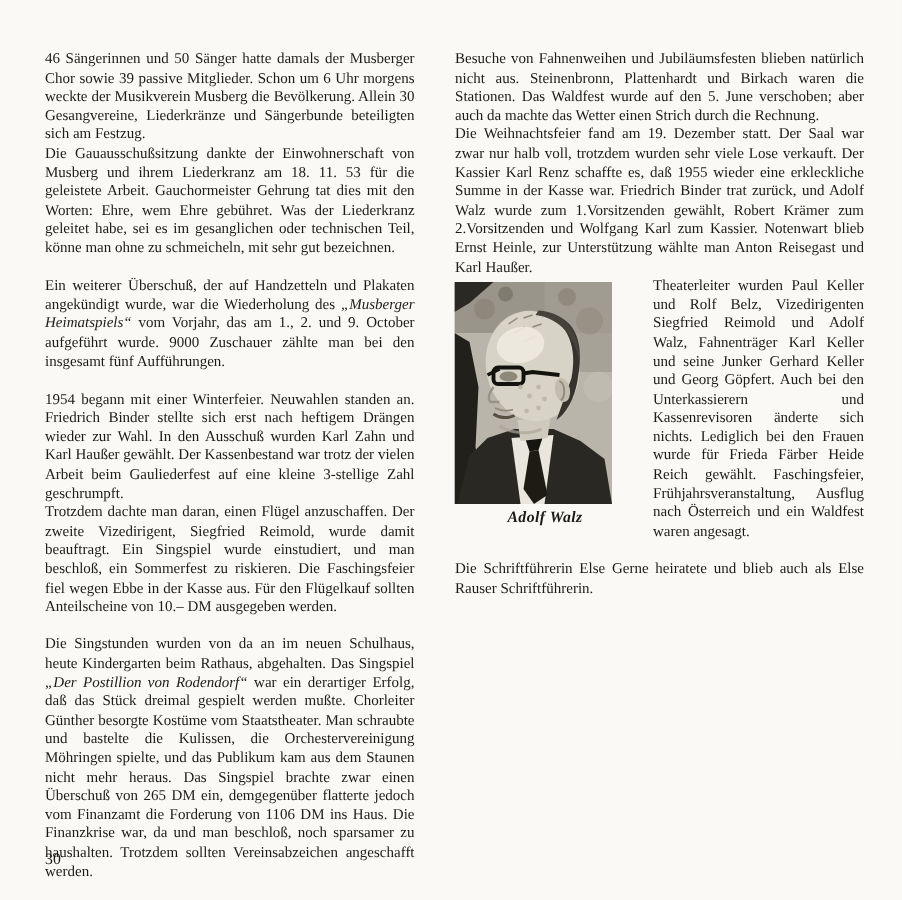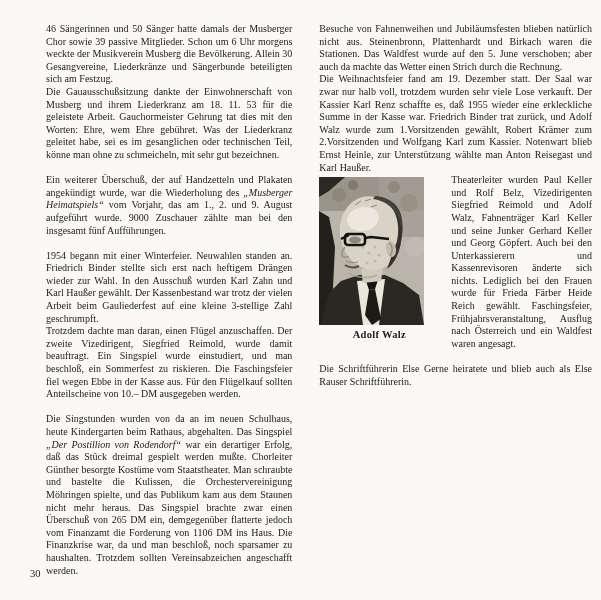--- a/index.html
+++ b/index.html
@@ -11,41 +11,41 @@
     overflow:hidden;
     hyphens:auto;
   }
   .page{
     position:relative;
     width:601px;height:600px;
     background:#faf9f5;
   }
   .columns{
     position:absolute;
-    left:30px;top:23px;
+    left:30px;top:34px;
     width:546px;
     display:flex;
     gap:27px;
-    margin-left:16px;
   }
   .col{
     font-size:10px;
     line-height:12.6px;
     text-align:justify;
   }
   .col.left{width:253px;}
   .col.right{width:280px;}
   .para{margin:0;}
   .para.gap{margin-top:12.6px;}
   em{font-style:italic;}
   figure.photo{
     float:left;
     width:120px;
     margin:3px 12px 0 0;
     padding:0;
+    font-style:italic;
   }
   figure.photo svg{display:block;width:105px;height:148px;}
   figcaption{
     text-align:center;
     font-weight:bold;
     font-size:10.5px;
     margin-top:4px;
     letter-spacing:.3px;
   }
   .after-photo{clear:both;padding-top:13px;}
@@ -58,21 +58,21 @@
 </head>
 <body>
 
 <div class="page">
   <div class="columns">
 
     <div class="col left">
       <div>
           <p class="para"><span>46 Sängerinnen und 50 Sänger hatte damals der Musberger Chor sowie 39 passive Mitglieder. Schon um 6 Uhr morgens weckte der Musikverein Musberg die Bevölkerung. Allein 30 Gesangvereine, Liederkränze und Sängerbunde beteiligten sich am Festzug.</span></p>
           <p class="para"><span>Die Gauausschußsitzung dankte der Einwohnerschaft von Musberg und ihrem Liederkranz am 18. 11. 53 für die geleistete Arbeit. Gauchormeister Gehrung tat dies mit den Worten: Ehre, wem Ehre gebühret. Was der Liederkranz geleitet habe, sei es im gesanglichen oder technischen Teil, könne man ohne zu schmeicheln, mit sehr gut bezeichnen.</span></p>
-          <p class="para gap"><span>Ein weiterer Überschuß, der auf Handzetteln und Plakaten angekündigt wurde, war die Wiederholung des </span><em>„Musberger Heimatspiels“</em><span> vom Vorjahr, das am 1., 2. und 9. August aufgeführt wurde. 9000 Zuschauer zählte man bei den insgesamt fünf Aufführungen.</span></p>
+          <p class="para gap"><span>Ein weiterer Überschuß, der auf Handzetteln und Plakaten angekündigt wurde, war die Wiederholung des </span><em>„Musberger Heimatspiels“</em><span> vom Vorjahr, das am 1., 2. und 9. October aufgeführt wurde. 9000 Zuschauer zählte man bei den insgesamt fünf Aufführungen.</span></p>
           <p class="para gap"><span>1954 begann mit einer Winterfeier. Neuwahlen standen an. Friedrich Binder stellte sich erst nach heftigem Drängen wieder zur Wahl. In den Ausschuß wurden Karl Zahn und Karl Haußer gewählt. Der Kassenbestand war trotz der vielen Arbeit beim Gauliederfest auf eine kleine 3-stellige Zahl geschrumpft.</span></p>
           <p class="para"><span>Trotzdem dachte man daran, einen Flügel anzuschaffen. Der zweite Vizedirigent, Siegfried Reimold, wurde damit beauftragt. Ein Singspiel wurde einstudiert, und man beschloß, ein Sommerfest zu riskieren. Die Faschingsfeier fiel wegen Ebbe in der Kasse aus. Für den Flügelkauf sollten Anteilscheine von 10.– DM ausgegeben werden.</span></p>
           <p class="para gap"><span>Die Singstunden wurden von da an im neuen Schulhaus, heute Kindergarten beim Rathaus, abgehalten. Das Singspiel </span><em>„Der Postillion von Rodendorf“</em><span> war ein derartiger Erfolg, daß das Stück dreimal gespielt werden mußte. Chorleiter Günther besorgte Kostüme vom Staatstheater. Man schraubte und bastelte die Kulissen, die Orchestervereinigung Möhringen spielte, und das Publikum kam aus dem Staunen nicht mehr heraus. Das Singspiel brachte zwar einen Überschuß von 265 DM ein, demgegenüber flatterte jedoch vom Finanzamt die Forderung von 1106 DM ins Haus. Die Finanzkrise war, da und man beschloß, noch sparsamer zu haushalten. Trotzdem sollten Vereinsabzeichen angeschafft werden.</span></p>
         </div>
     </div>
 
     <div class="col right">
       <div>
           <p class="para"><span>Besuche von Fahnenweihen und Jubiläumsfesten blieben natürlich nicht aus. Steinenbronn, Plattenhardt und Birkach waren die Stationen. Das Waldfest wurde auf den 5. June verschoben; aber auch da machte das Wetter einen Strich durch die Rechnung.</span></p>
           <p class="para"><span>Die Weihnachtsfeier fand am 19. Dezember statt. Der Saal war zwar nur halb voll, trotzdem wurden sehr viele Lose verkauft. Der Kassier Karl Renz schaffte es, daß 1955 wieder eine erkleckliche Summe in der Kasse war. Friedrich Binder trat zurück, und Adolf Walz wurde zum 1.Vorsitzenden gewählt, Robert Krämer zum 2.Vorsitzenden und Wolfgang Karl zum Kassier. Notenwart blieb Ernst Heinle, zur Unterstützung wählte man Anton Reisegast und Karl Haußer.</span></p>

